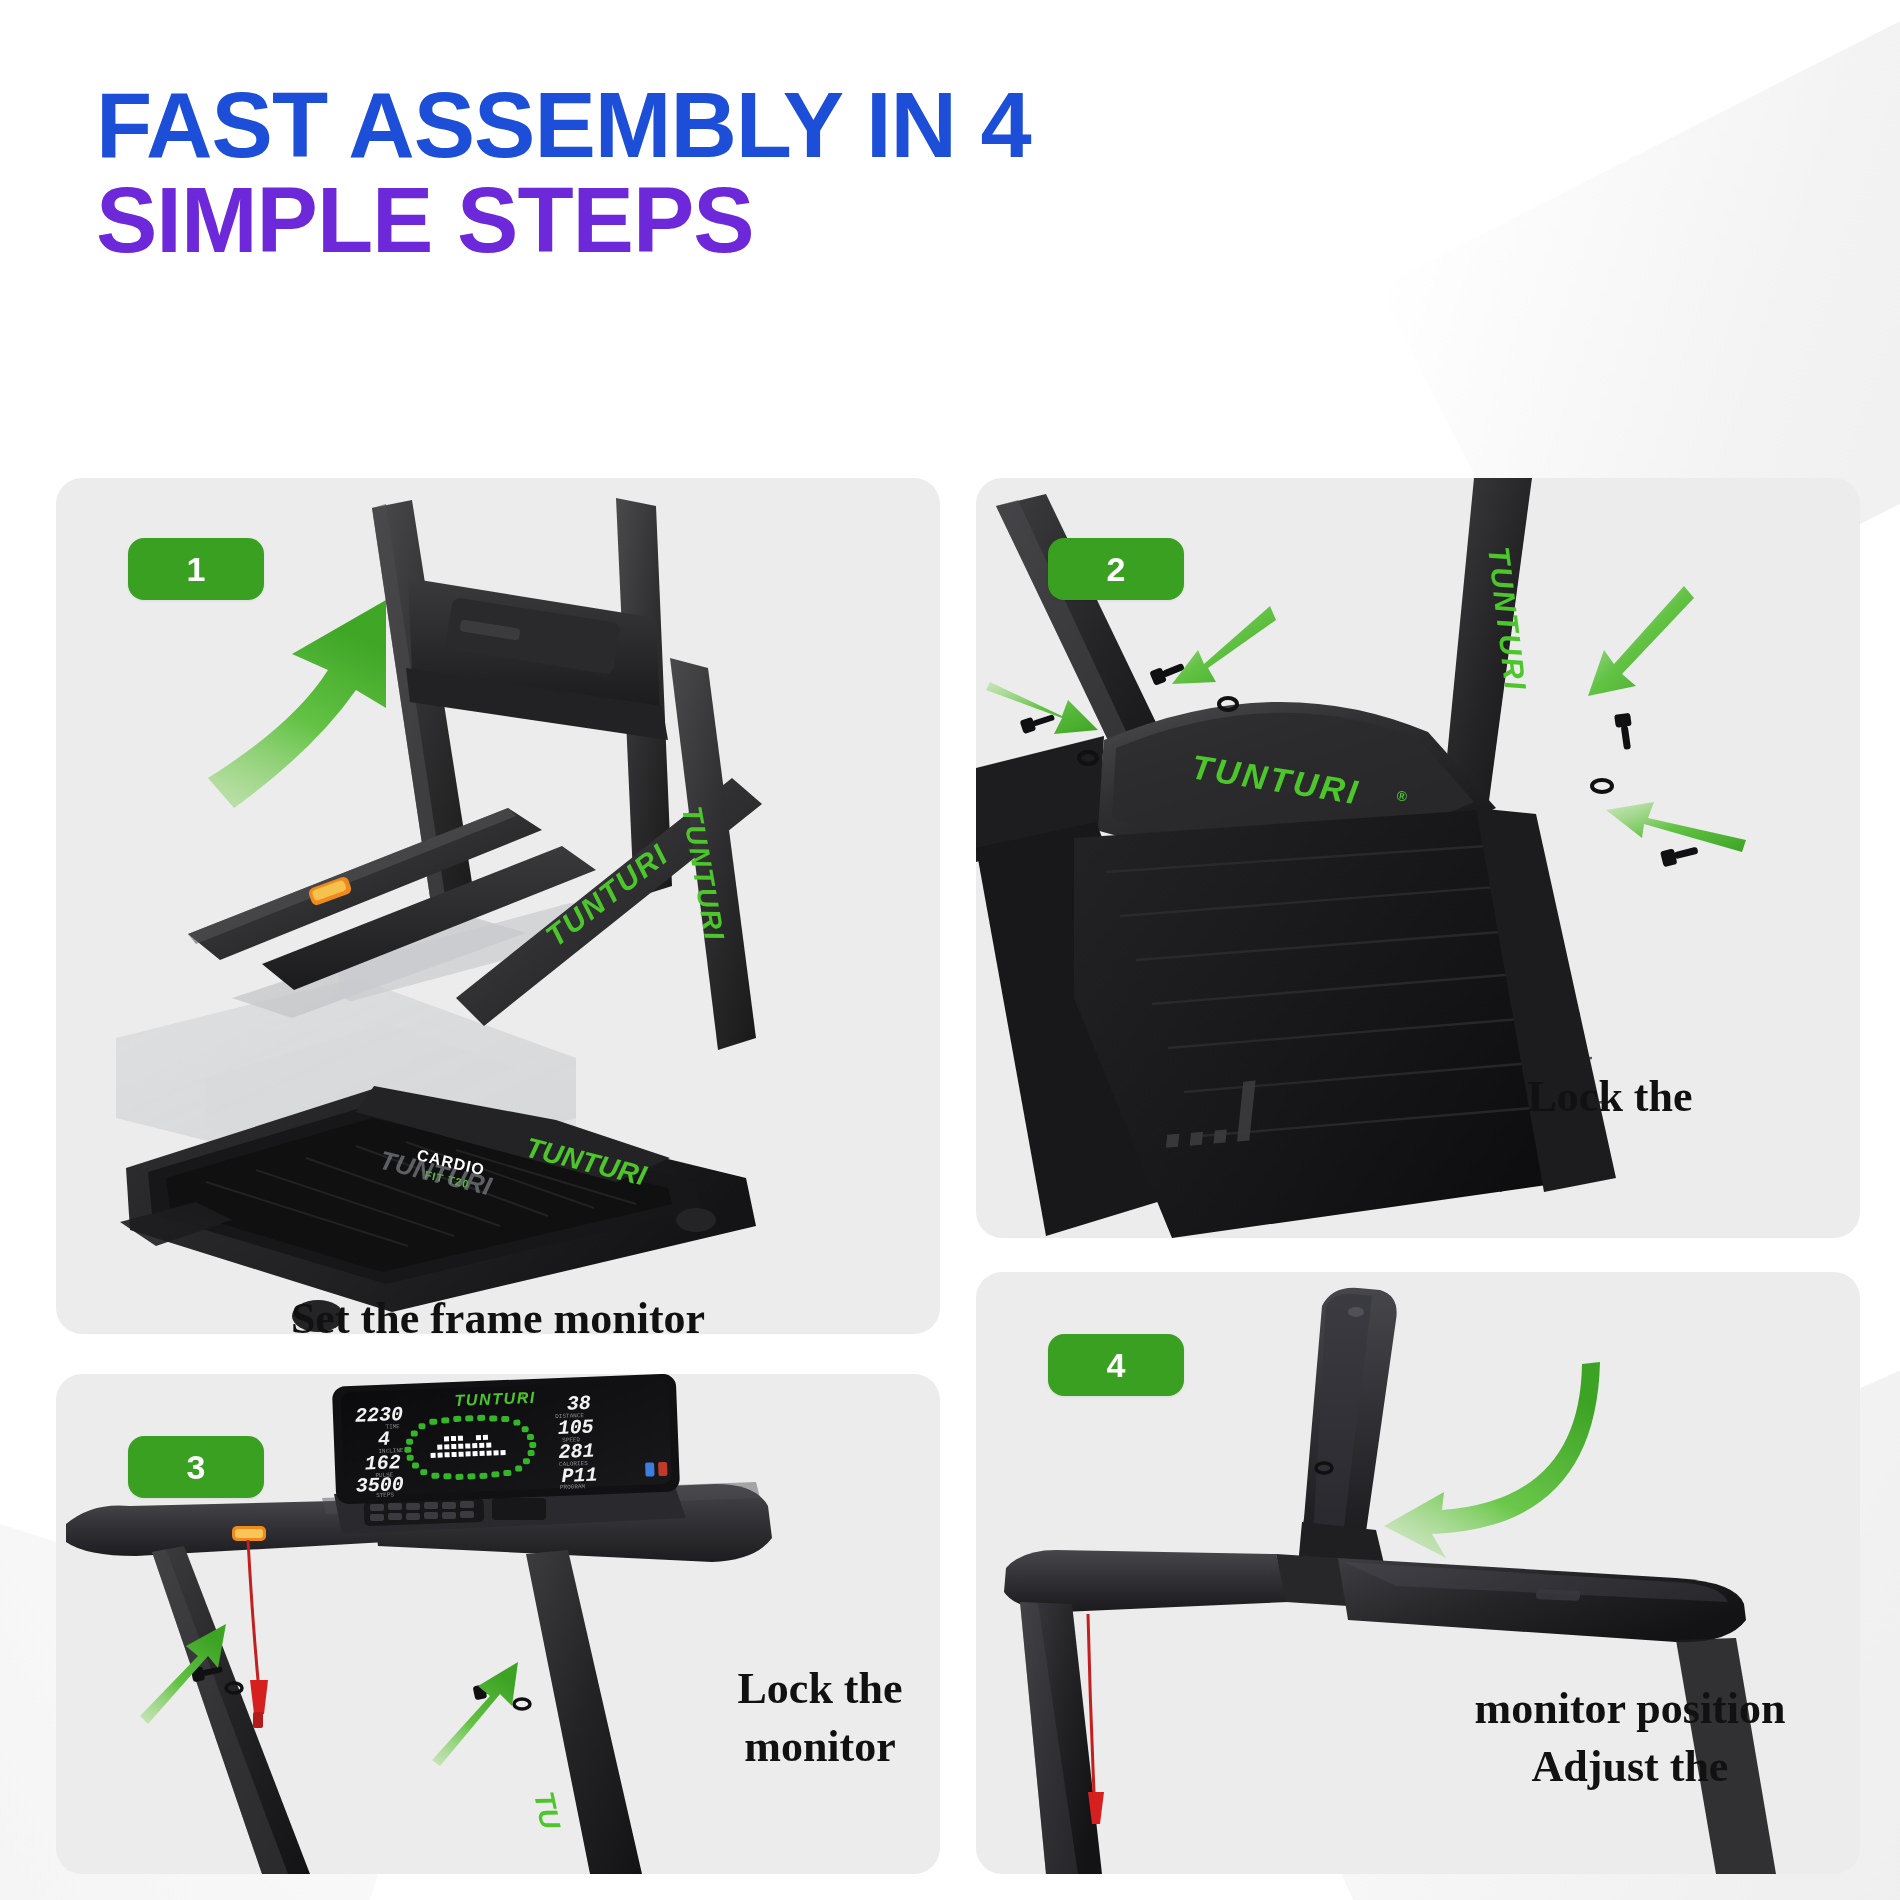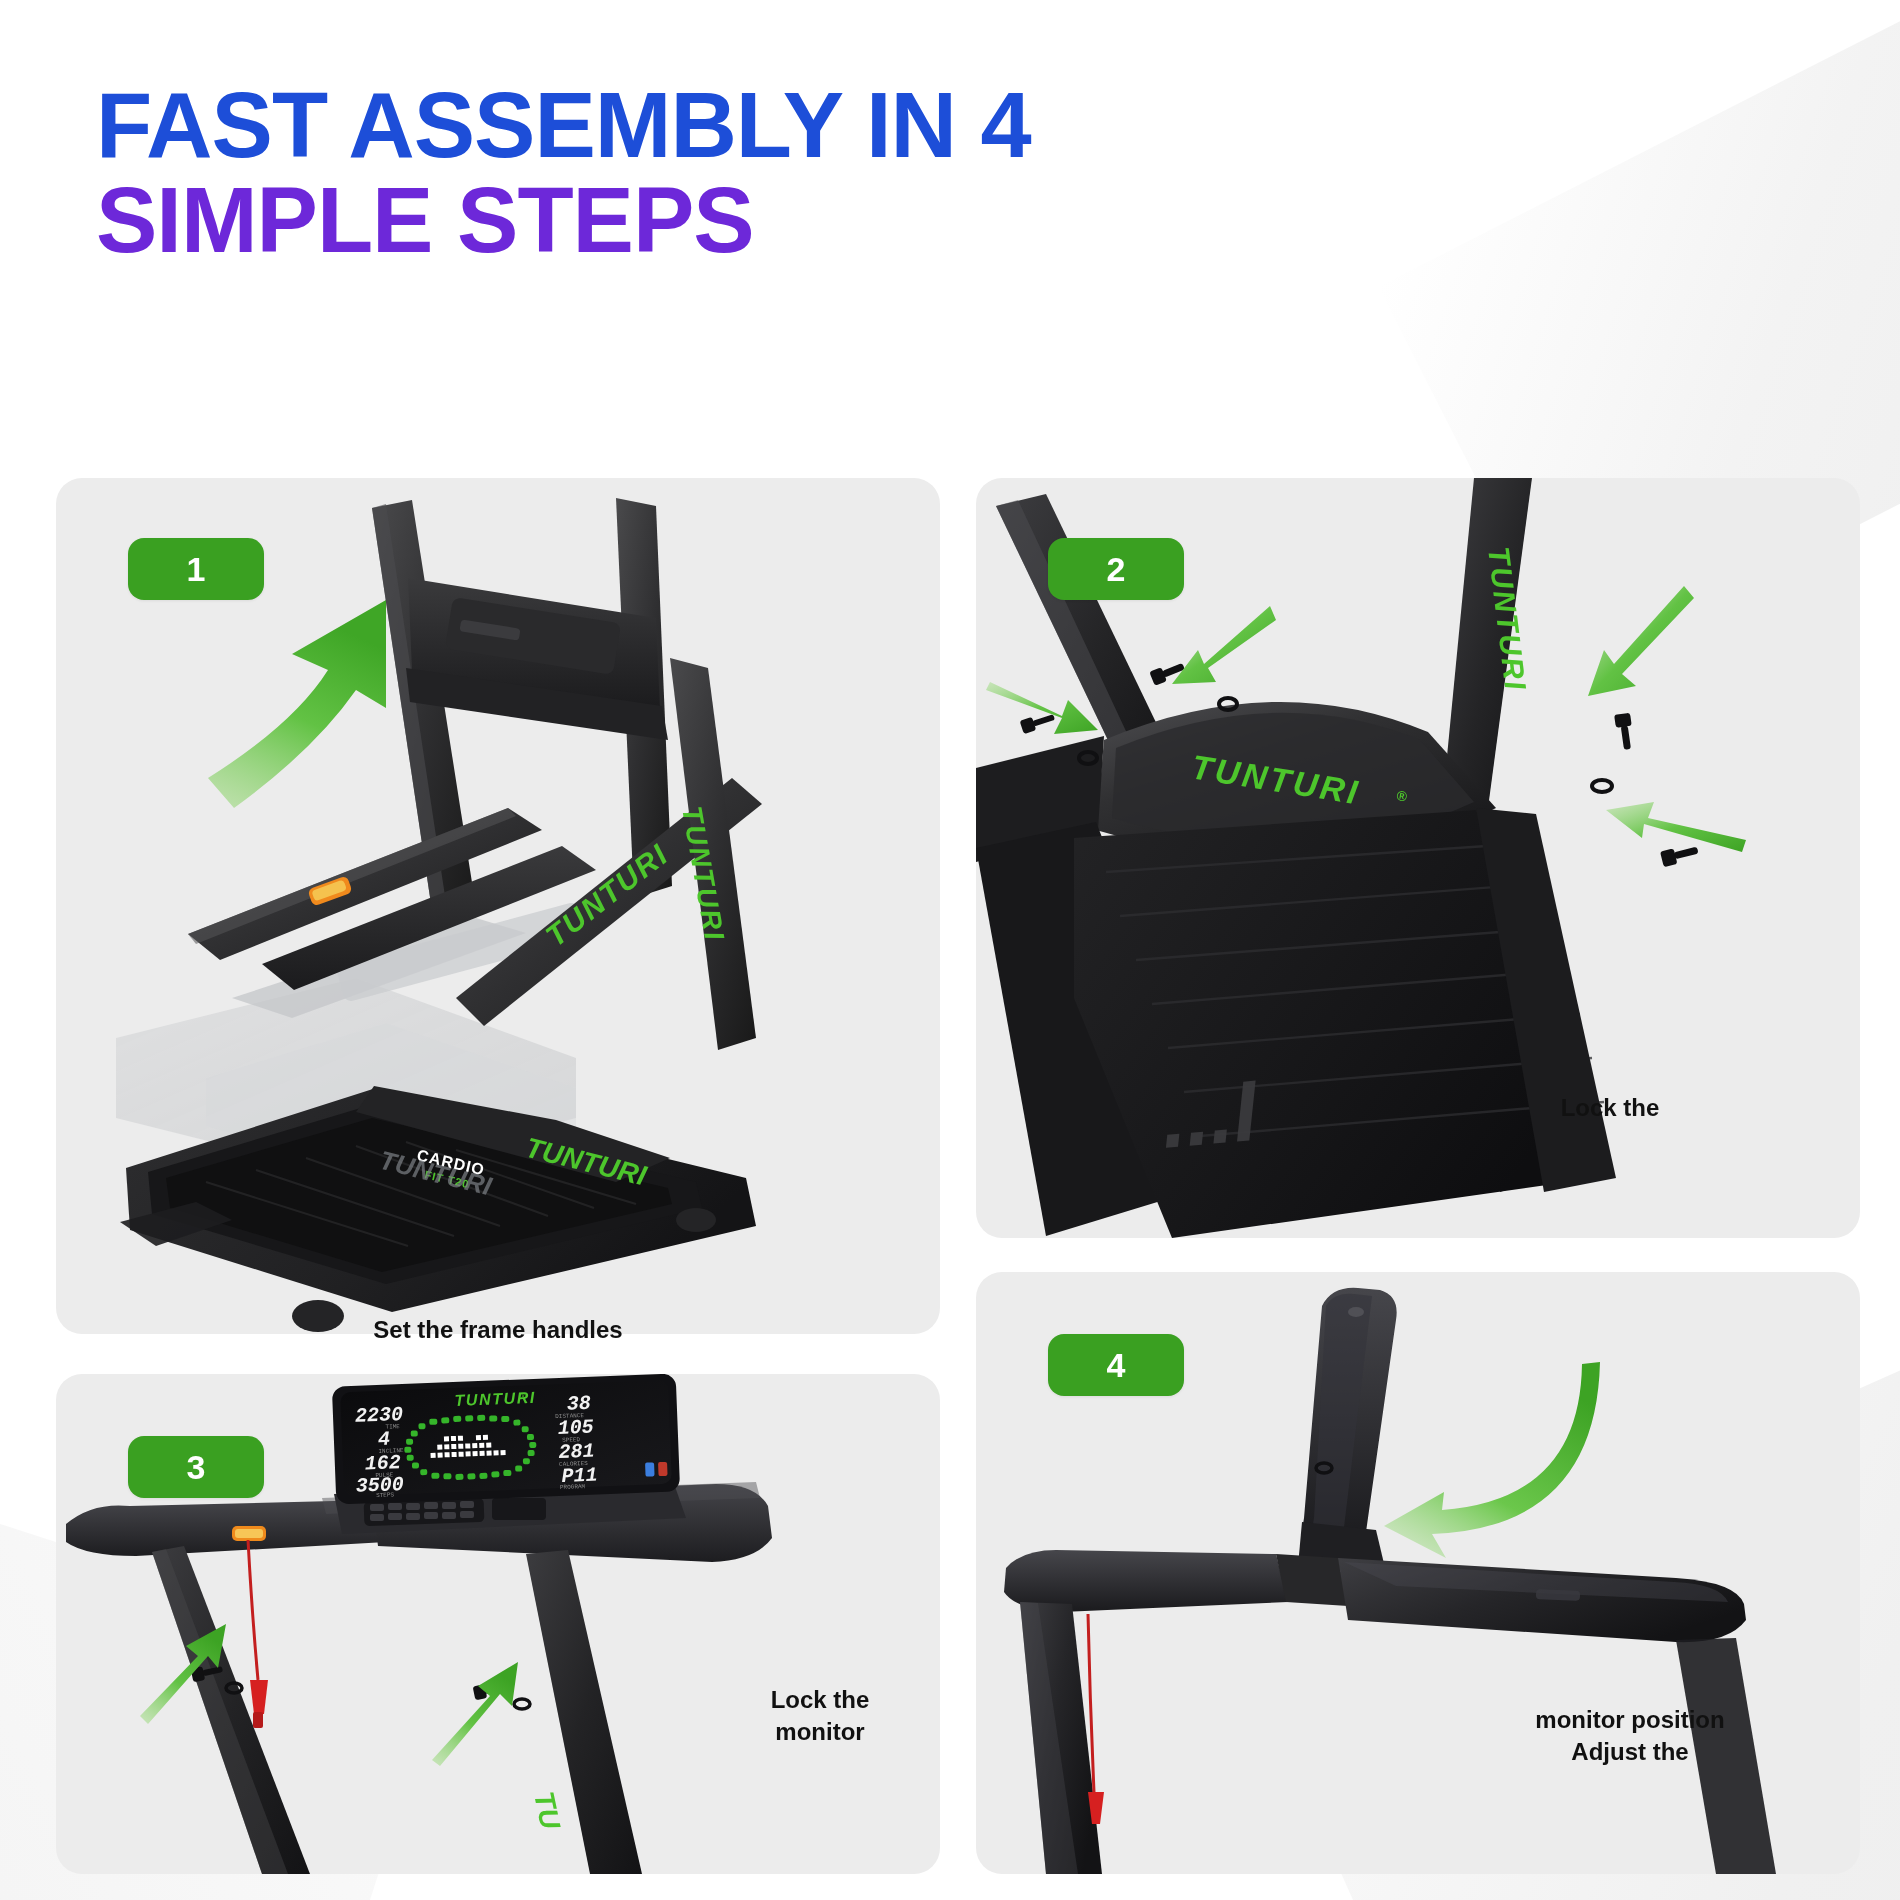--- a/index.html
+++ b/index.html
@@ -83,25 +83,24 @@
   }
   #badge1 { left: 128px;  top: 538px;  width: 136px; height: 62px; font-size: 34px; }
   #badge2 { left: 1048px; top: 538px;  width: 136px; height: 62px; font-size: 34px; }
   #badge3 { left: 128px;  top: 1436px; width: 136px; height: 62px; font-size: 34px; }
   #badge4 { left: 1048px; top: 1334px; width: 136px; height: 62px; font-size: 34px; }
 
   .caption {
     position: absolute;
     color: #111111;
     font-weight: 700;
-    font-size: 24px;
+    font-size: 44px;
     line-height: 1.32;
     z-index: 9;
-    font-family: Liberation Sans, sans-serif;
-    margin-top: 24px;
+    font-family: Liberation Serif, serif;
   }
   #cap1 { left: 56px; top: 1290px; width: 884px; text-align: center; }
   #cap2 { left: 1430px; top: 1068px; width: 360px; text-align: center; }
   #cap3 { left: 680px; top: 1660px; width: 280px; text-align: center; }
   #cap4 { left: 1430px; top: 1680px; width: 400px; text-align: center; }
   .caption .cl { display: block; }
 
   .art { position: absolute; inset: 0; }
   .art svg { width: 100%; height: 100%; display: block; }
 </style>
@@ -568,21 +567,21 @@
       </svg>
     </div>
   </div>
 
   <div class="badge" id="badge1">1</div>
   <div class="badge" id="badge2">2</div>
   <div class="badge" id="badge3">3</div>
   <div class="badge" id="badge4">4</div>
 
   <div class="caption" id="cap1">
-    <span class="cl">Set the frame handles</span>
+    <span class="cl">Set the frame monitor</span>
   </div>
   <div class="caption" id="cap2">
     <span class="cl">Lock the</span>
   </div>
   <div class="caption" id="cap3">
     <span class="cl">Lock the</span>
     <span class="cl">monitor</span>
   </div>
   <div class="caption" id="cap4">
     <span class="cl">monitor position</span>

